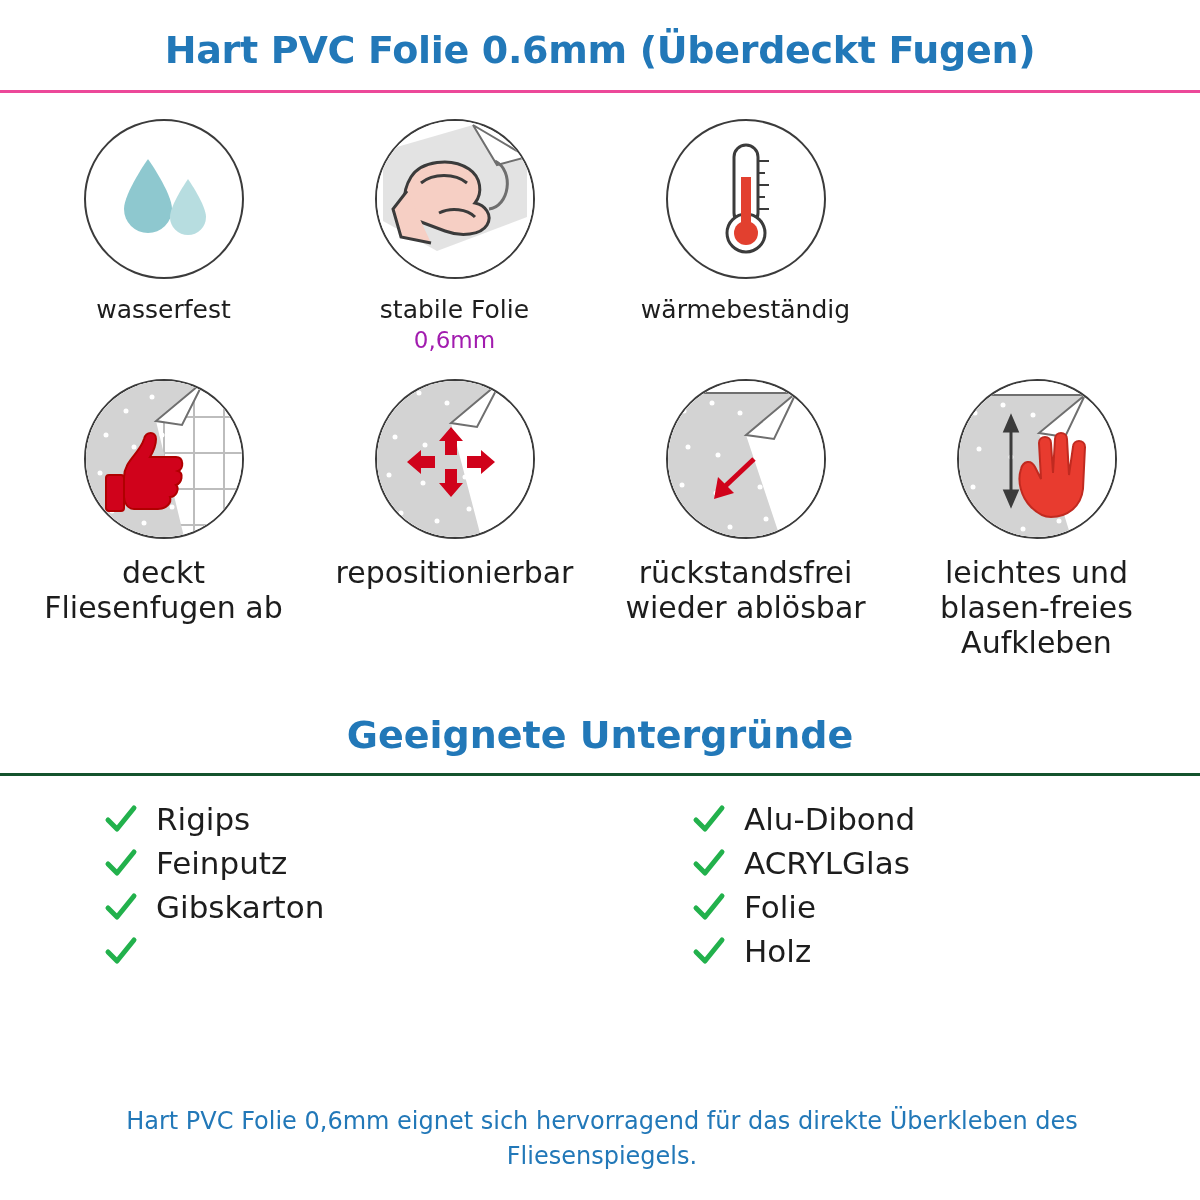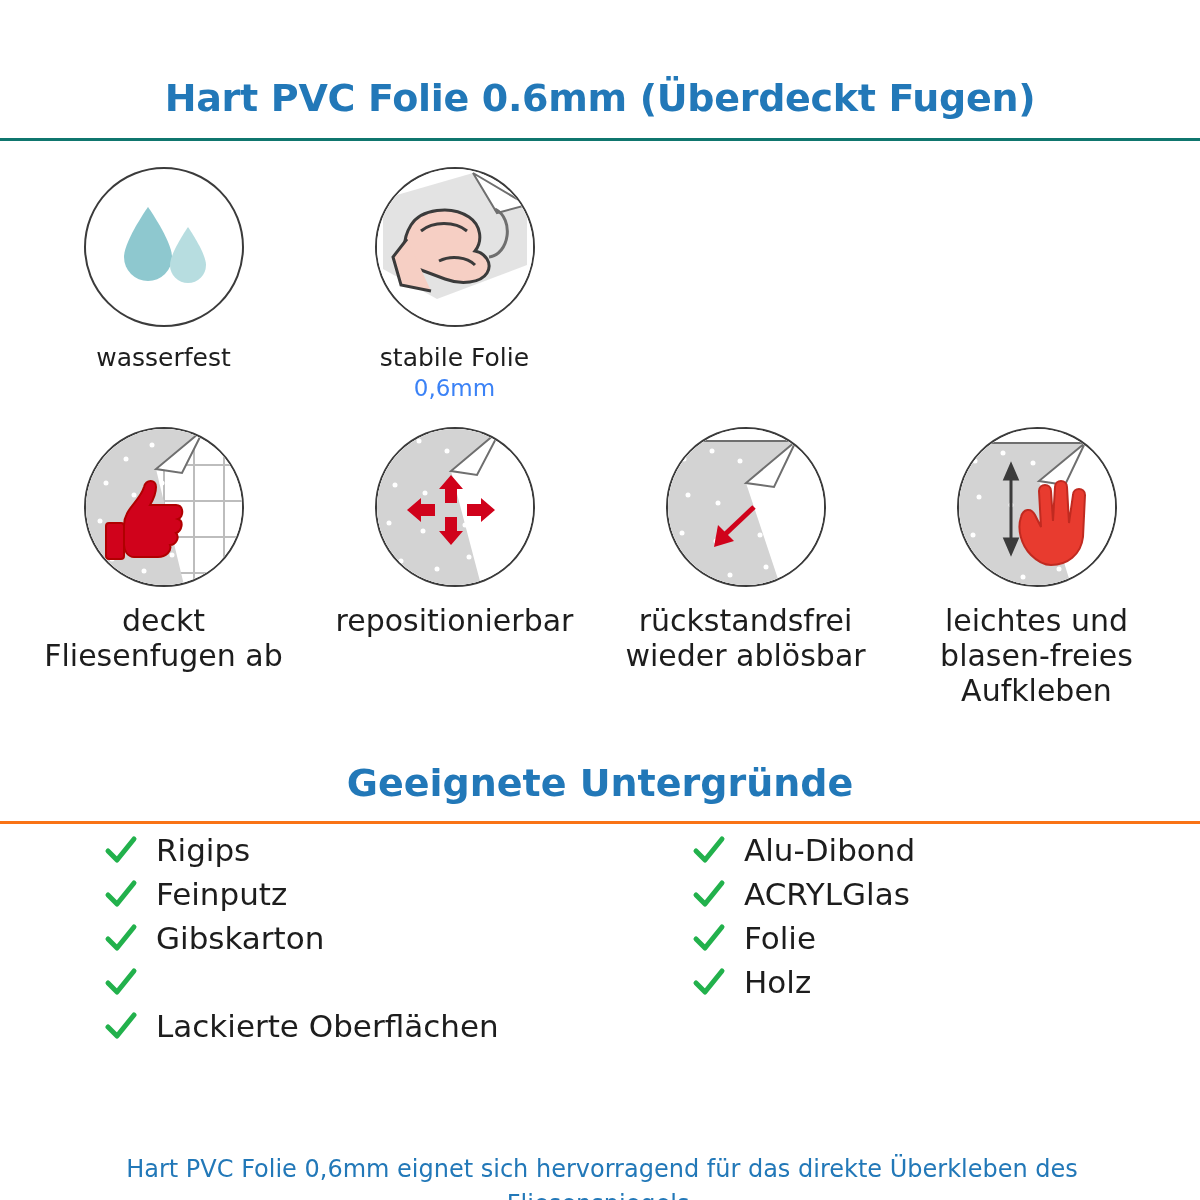--- a/index.html
+++ b/index.html
@@ -19,35 +19,34 @@
     height: 1200px;
     position: relative;
     box-sizing: border-box;
   }
 
   
   .title-bar {
     text-align: center;
     padding-top: 28px;
     padding-bottom: 18px;
-    border-bottom: 3px solid #0f766e;
-    margin-top: 48px;
+    border-bottom: 3px solid #ec4899;
   }
   .title {
     font-size: 38px;
     color: #2278b8;
     font-weight: bold;
     letter-spacing: -0.3px;
   }
 
   .subtitle-bar {
     text-align: center;
     padding-top: 6px;
     padding-bottom: 16px;
-    border-bottom: 3px solid #f97316;
+    border-bottom: 3px solid #14532d;
   }
   .subtitle {
     font-size: 38px;
     color: #2278b8;
     font-weight: bold;
   }
 
   
   .features {
     display: grid;
@@ -77,29 +76,29 @@
     text-align: center;
     font-size: 25px;
     line-height: 1.18;
     color: #1d1d1d;
     font-family: "DejaVu Sans", sans-serif;
   }
   .feature-sub {
     margin-top: 2px;
     text-align: center;
     font-size: 23px;
-    color: #3b82f6;
+    color: #a21caf;
   }
   .row2 .feature-label { font-size: 30px; }
 
   
   .substrates {
     display: grid;
     grid-template-columns: 1fr 1fr;
-    padding: 10px 0 0 0;
+    padding: 27px 0 0 0;
   }
   .sub-col {
     padding-left: 104px;
   }
   .sub-col.right { padding-left: 92px; }
   .sub-item {
     display: flex;
     align-items: center;
     margin-bottom: 10px;
   }
@@ -159,20 +158,38 @@
           <path d="M34 56 C44 40 74 36 92 48 C104 56 106 72 98 82 C108 84 116 94 110 104 C104 114 84 116 68 110 L36 98 C26 94 24 72 34 56 Z" fill="#f6cfc4" stroke="#3b3b3b" stroke-width="3"></path>
           <path d="M44 62 C56 52 78 52 90 62" fill="none" stroke="#3b3b3b" stroke-width="3"></path>
           <path d="M62 92 C74 86 90 88 98 96" fill="none" stroke="#3b3b3b" stroke-width="3"></path>
           <path d="M30 70 L16 88 L24 116 L54 122" fill="#f6cfc4" stroke="#3b3b3b" stroke-width="3"></path>
         </svg>
       </div>
       <div class="feature-label">stabile Folie</div>
       <div class="feature-sub">0,6mm</div>
     </div>
 
+    <div class="feature">
+      <div class="circle">
+        <svg viewBox="0 0 156 156" width="156" height="156">
+          <rect x="66" y="24" width="24" height="80" rx="12" fill="#ffffff" stroke="#3b3b3b" stroke-width="3"></rect>
+          <circle cx="78" cy="112" r="19" fill="#ffffff" stroke="#3b3b3b" stroke-width="3"></circle>
+          <circle cx="78" cy="112" r="12" fill="#e2402f"></circle>
+          <rect x="73" y="56" width="10" height="52" fill="#e2402f"></rect>
+          <g stroke="#3b3b3b" stroke-width="2">
+            <line x1="90" y1="40" x2="101" y2="40"></line>
+            <line x1="90" y1="52" x2="97" y2="52"></line>
+            <line x1="90" y1="64" x2="101" y2="64"></line>
+            <line x1="90" y1="76" x2="97" y2="76"></line>
+            <line x1="90" y1="88" x2="101" y2="88"></line>
+          </g>
+        </svg>
+      </div>
+      <div class="feature-label">wärmebeständig</div>
+    </div>
 
   </div>
 
   <div class="features row2">
 
     <div class="feature">
       <div class="circle">
         <svg viewBox="0 0 156 156" width="156" height="156">
           <rect x="0" y="0" width="156" height="156" fill="#ffffff"></rect>
           <g stroke="#bdbdbd" stroke-width="2">
@@ -321,26 +338,20 @@
         <svg class="check" viewBox="0 0 34 34">
             <path d="M4 17 L13 26 L30 5" fill="none" stroke="#22b14c" stroke-width="5" stroke-linecap="round" stroke-linejoin="round"></path>
           </svg>
         <span class="sub-text">Gibskarton</span>
       </div>
       <div class="sub-item">
         <svg class="check" viewBox="0 0 34 34">
             <path d="M4 17 L13 26 L30 5" fill="none" stroke="#22b14c" stroke-width="5" stroke-linecap="round" stroke-linejoin="round"></path>
           </svg>
       </div>
-      <div class="sub-item">
-        <svg class="check" viewBox="0 0 34 34">
-            <path d="M4 17 L13 26 L30 5" fill="none" stroke="#22b14c" stroke-width="5" stroke-linecap="round" stroke-linejoin="round"></path>
-          </svg>
-        <span class="sub-text">Lackierte Oberflächen</span>
-      </div>
     </div>
 
     <div class="sub-col right">
       <div class="sub-item">
         <svg class="check" viewBox="0 0 34 34">
             <path d="M4 17 L13 26 L30 5" fill="none" stroke="#22b14c" stroke-width="5" stroke-linecap="round" stroke-linejoin="round"></path>
           </svg>
         <span class="sub-text">Alu-Dibond</span>
       </div>
       <div class="sub-item">

